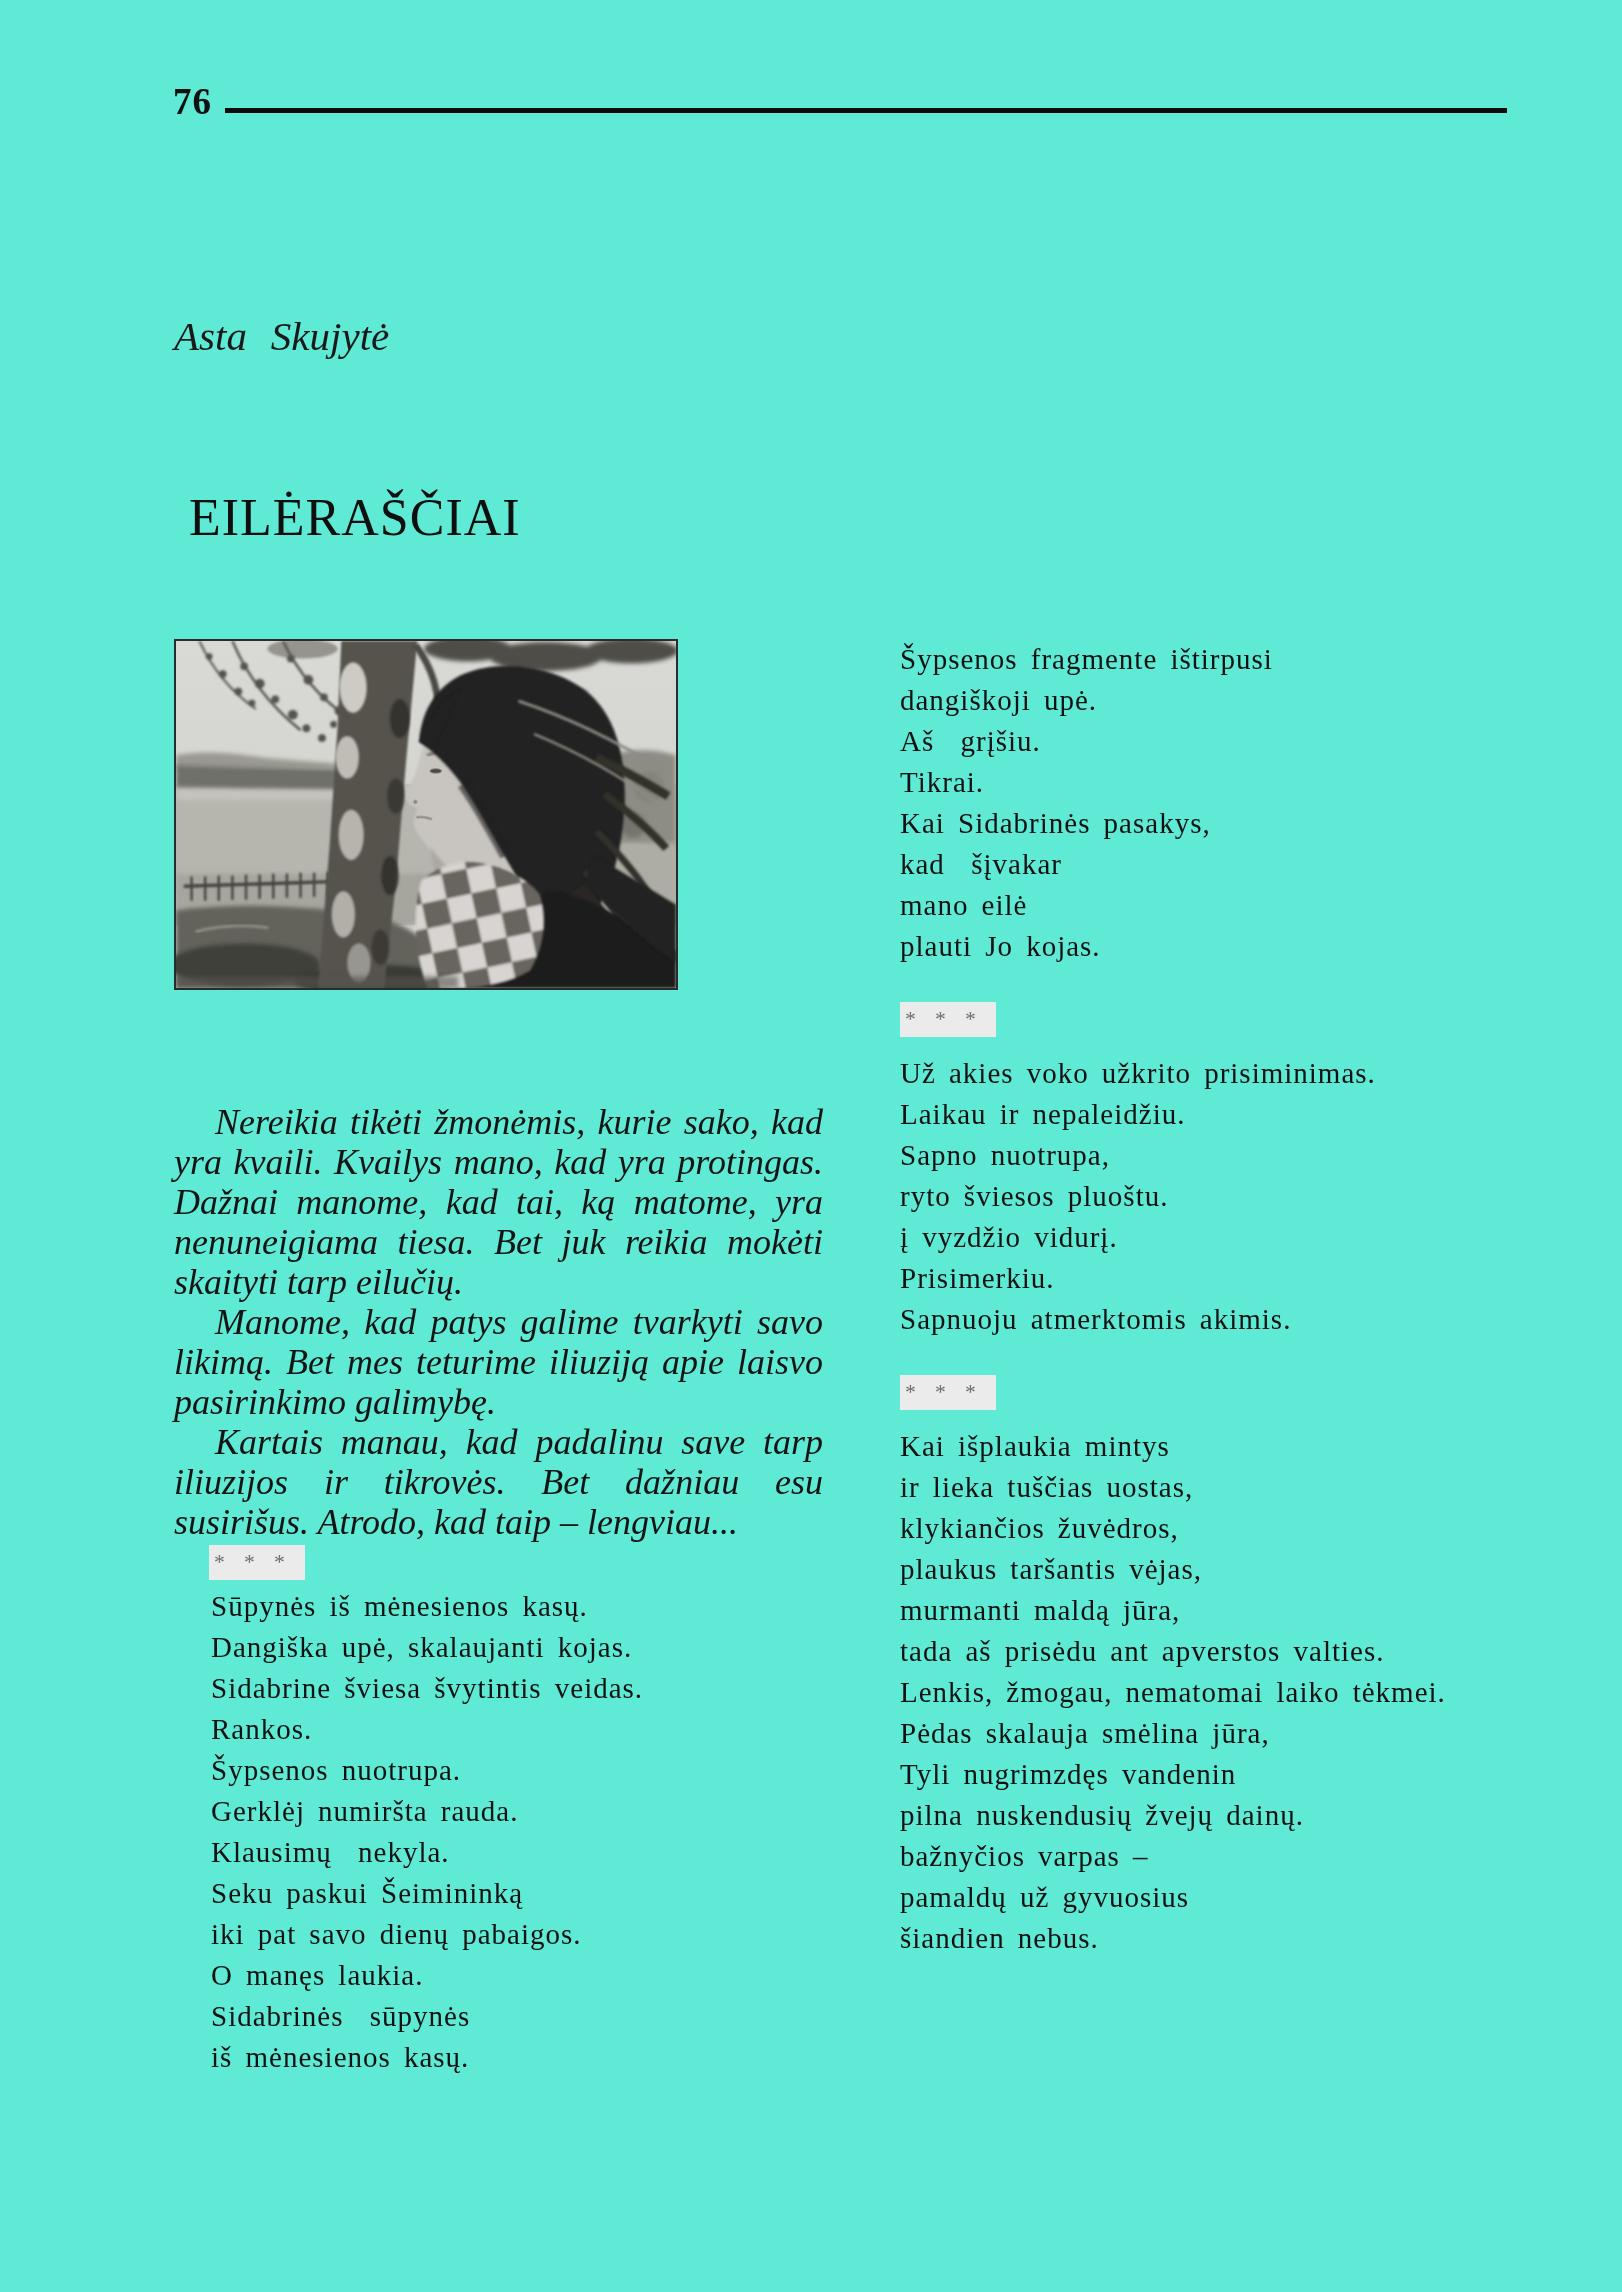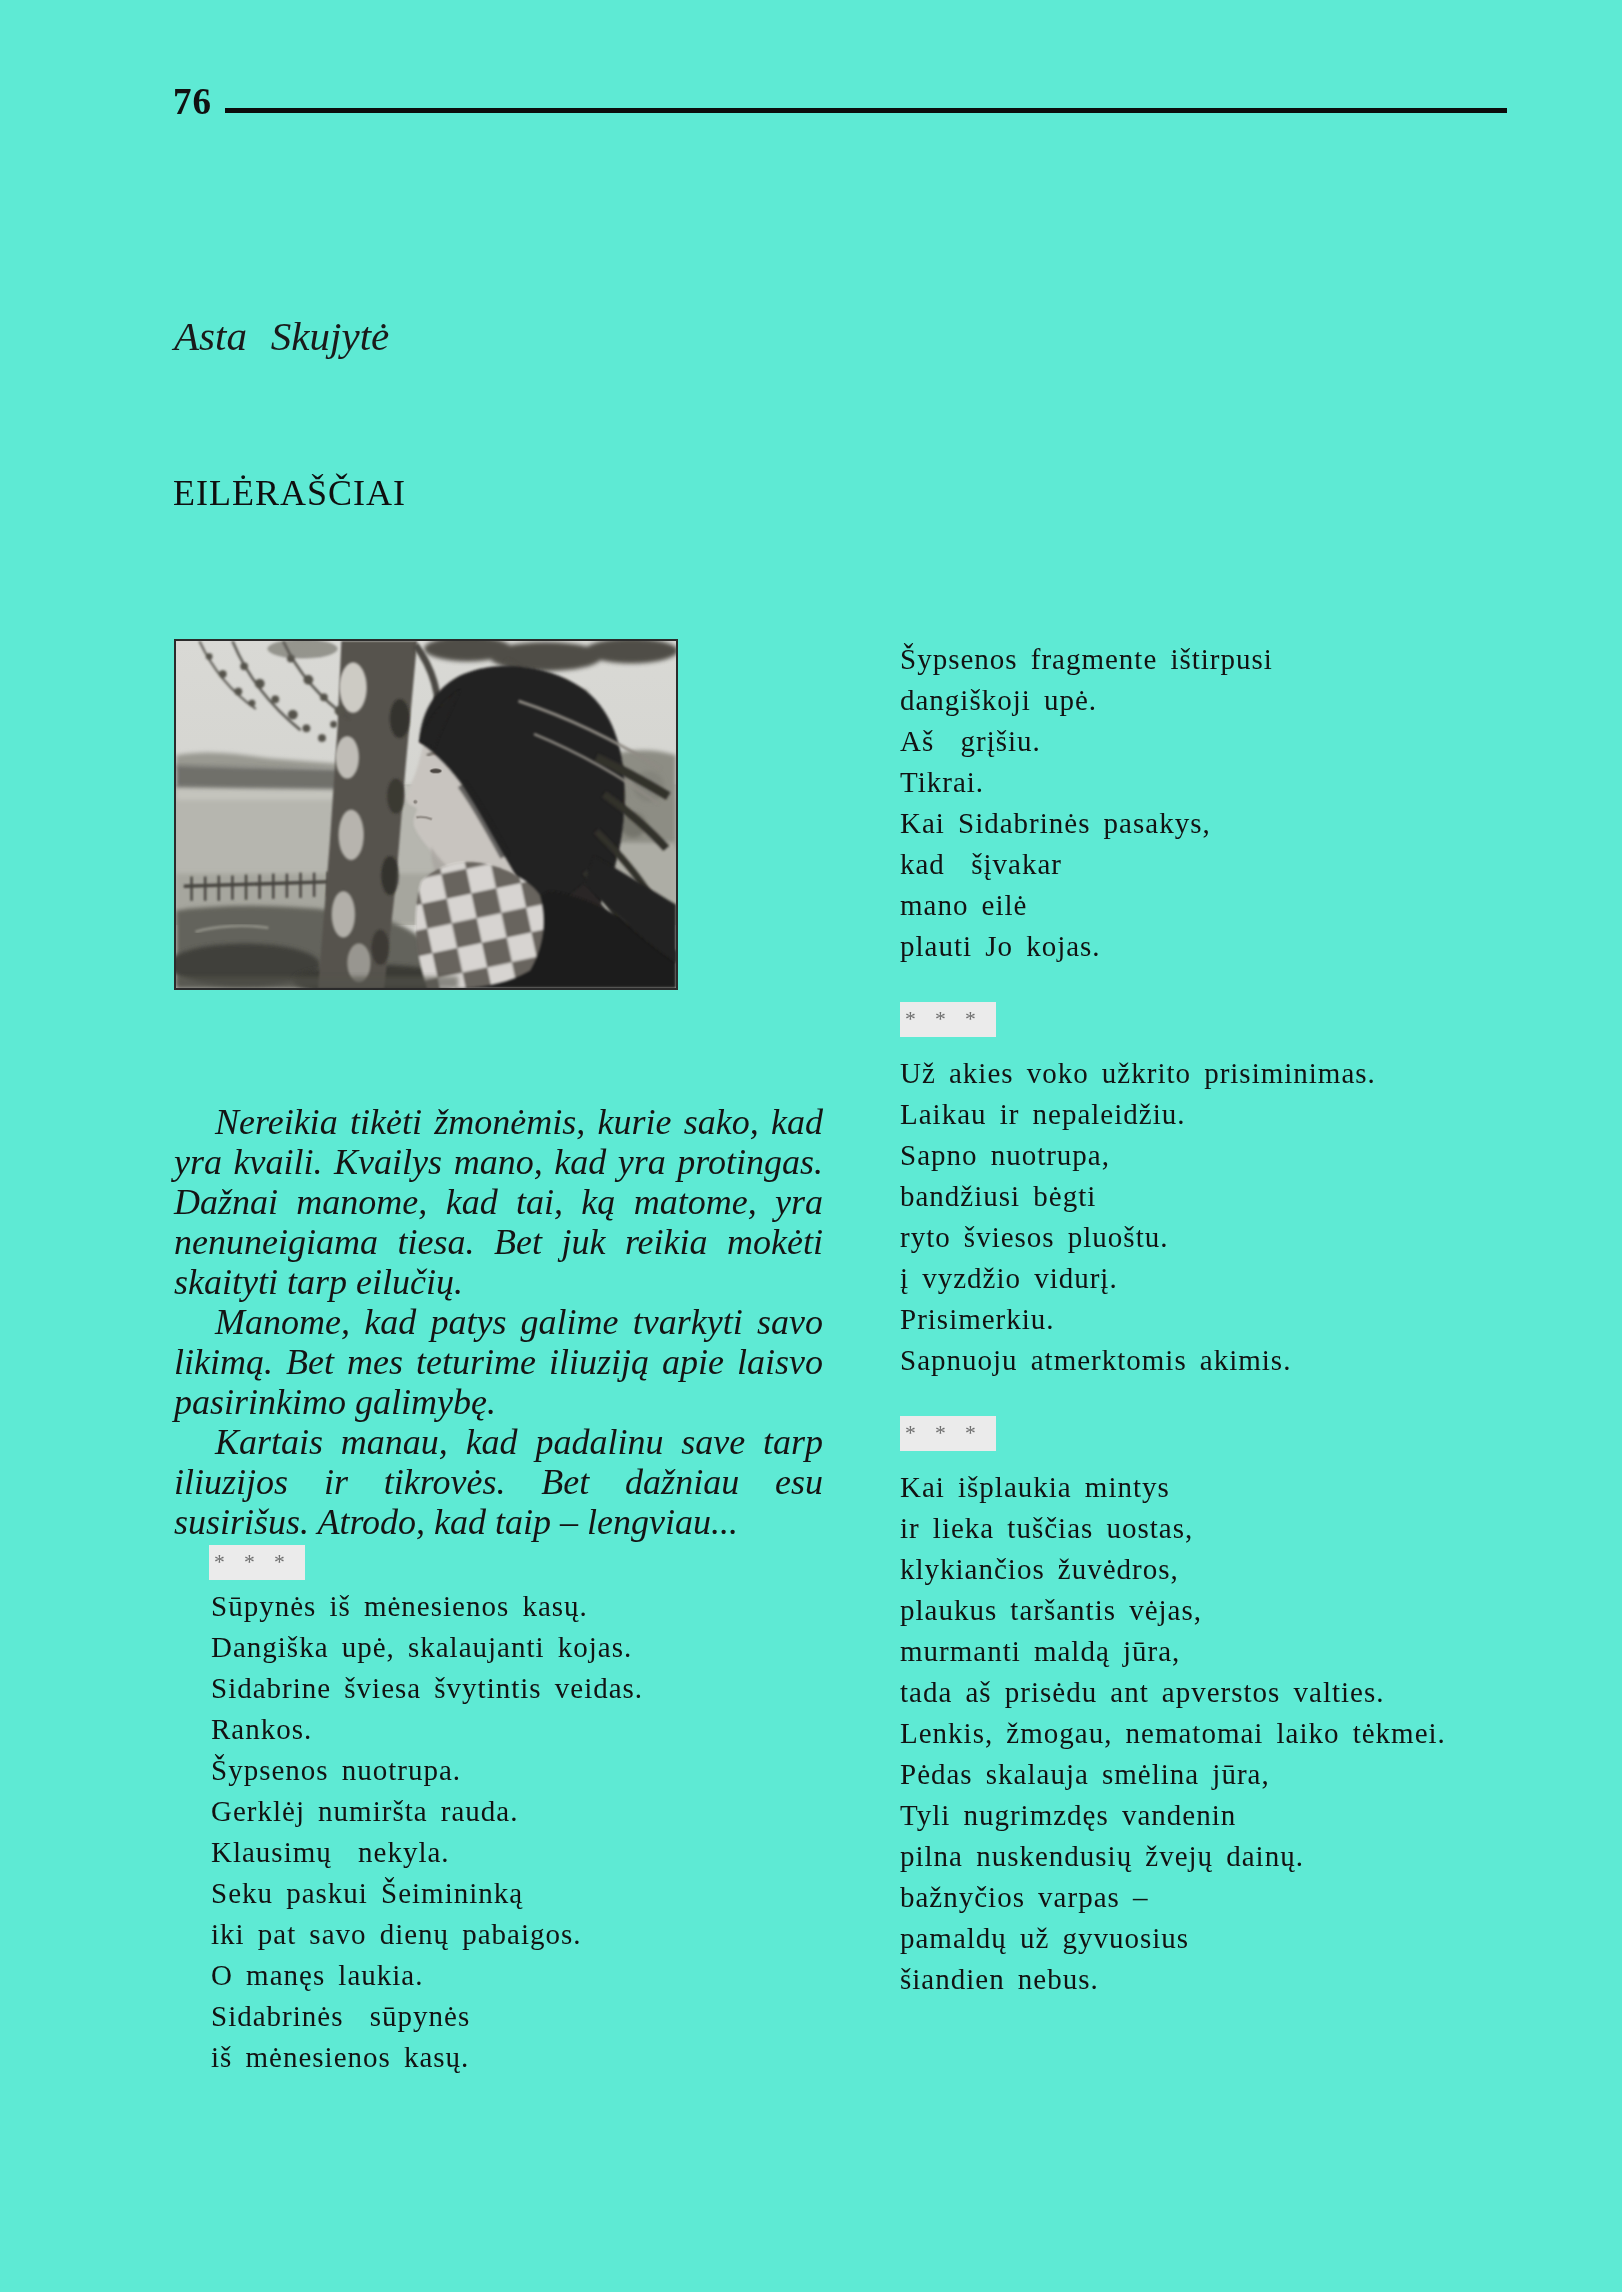--- a/index.html
+++ b/index.html
@@ -19,22 +19,22 @@
     position:absolute;left:225px;top:108px;width:1282px;height:4.9px;
     background:#0c0c0c;
   }
   .author{
     position:absolute;left:174px;top:310px;
     font-style:italic;font-size:41px;line-height:52px;color:#1a1a1a;
   }
   .author .name{word-spacing:13.7px;}
   .author .role{font-size:40px;}
   .title{
-    position:absolute;left:173px;top:472px;margin:0;
-    font-size:36px;font-weight:400;letter-spacing:1px;color:#0f0f0f;
+    position:absolute;left:173px;top:472px;margin:16px;
+    font-size:52px;font-weight:400;letter-spacing:1px;color:#0f0f0f;
   }
   .photo{
     position:absolute;left:174px;top:639px;width:504px;height:351px;margin:0;
     border:2px solid #2b2b2b;box-sizing:border-box;background:#d5d5d1;
   }
   .photo svg{display:block;width:100%;height:100%;}
   .intro{
     position:absolute;left:174px;top:1102px;width:649px;
     font-style:italic;font-size:36px;line-height:40px;
     text-align:justify;color:#141414;
@@ -231,21 +231,20 @@
         <div class="pline">Kai Sidabrinės pasakys,</div>
         <div class="pline">kad  šįvakar</div>
         <div class="pline">mano eilė</div>
         <div class="pline">plauti Jo kojas.</div>
       </div>
     <div class="marker">* * *</div>
     <div class="poem">
         <div class="pline">Už akies voko užkrito prisiminimas.</div>
         <div class="pline">Laikau ir nepaleidžiu.</div>
         <div class="pline">Sapno nuotrupa,</div>
-        <div class="pline">bandžiusi bėgti</div>
         <div class="pline">ryto šviesos pluoštu.</div>
         <div class="pline">į vyzdžio vidurį.</div>
         <div class="pline">Prisimerkiu.</div>
         <div class="pline">Sapnuoju atmerktomis akimis.</div>
       </div>
     <div class="marker">* * *</div>
     <div class="poem">
         <div class="pline">Kai išplaukia mintys</div>
         <div class="pline">ir lieka tuščias uostas,</div>
         <div class="pline">klykiančios žuvėdros,</div>

